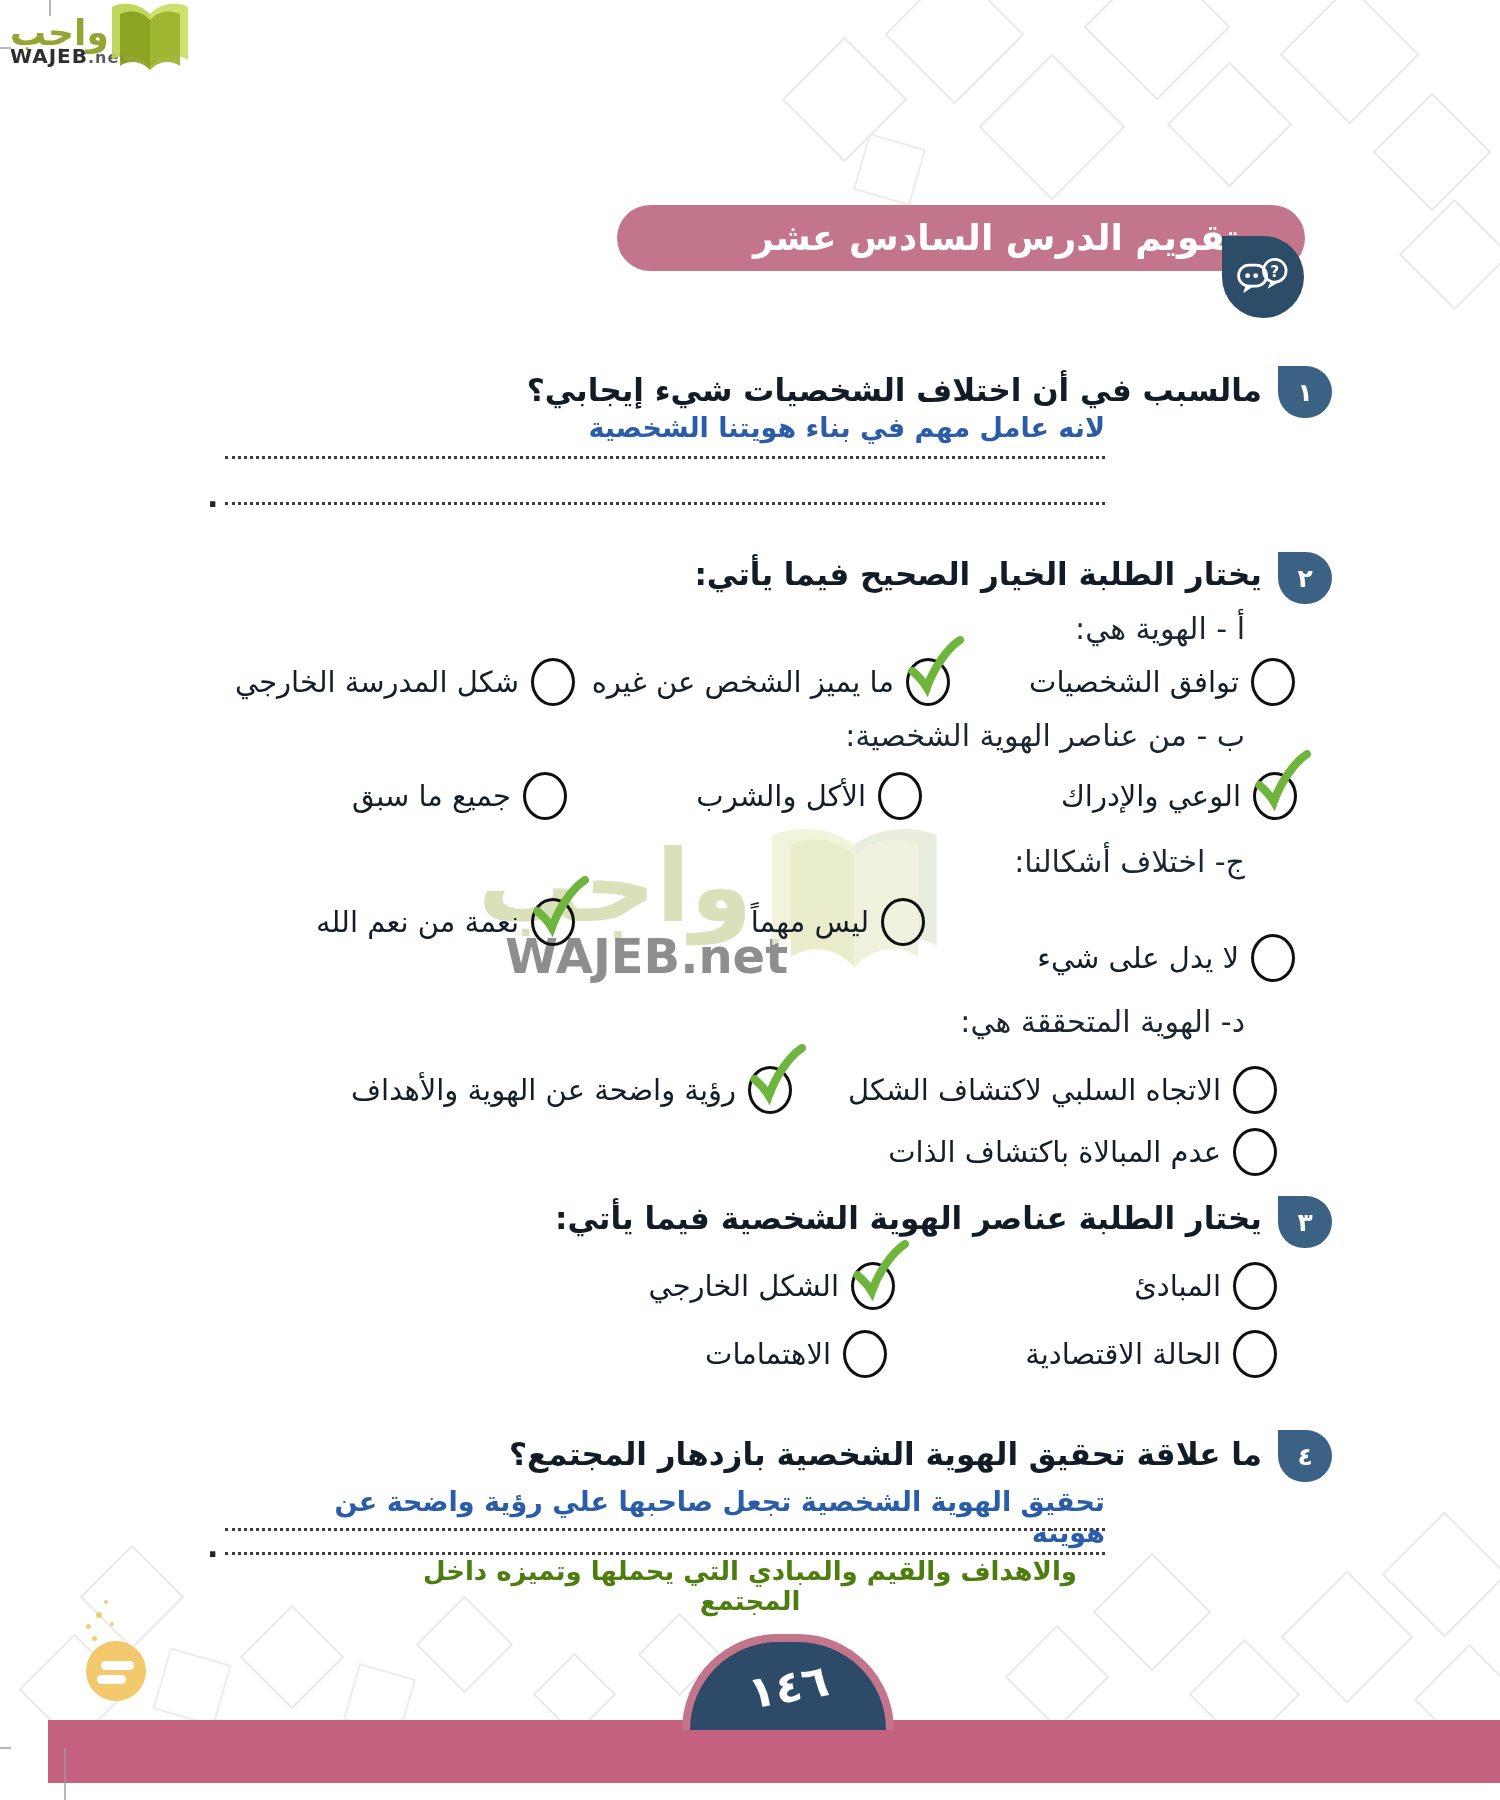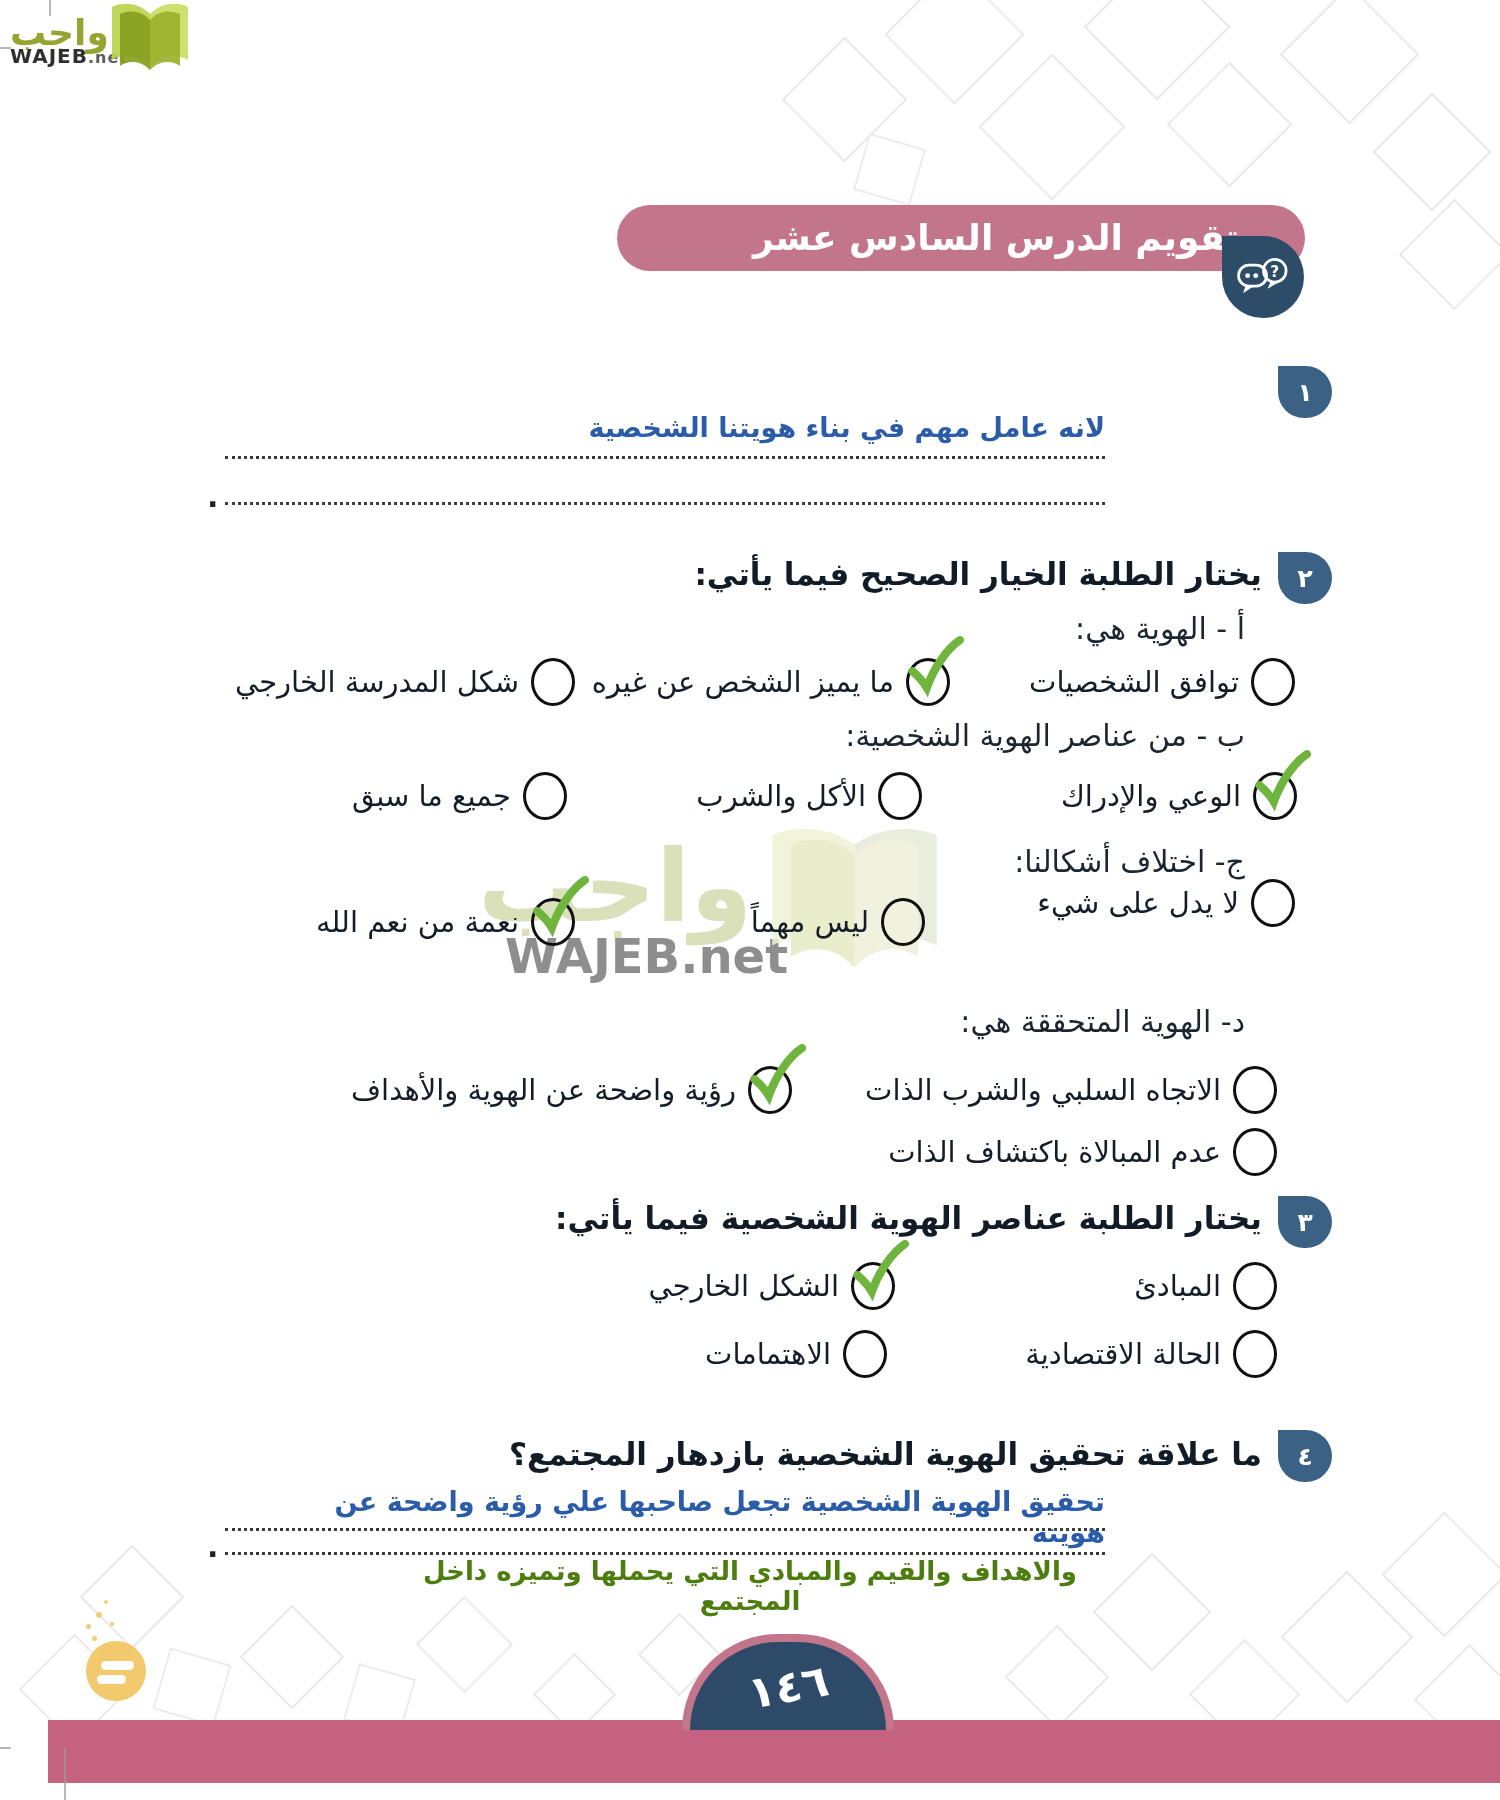--- a/index.html
+++ b/index.html
@@ -116,20 +116,21 @@
       <circle cx="24" cy="30.5" r="2.7" fill="#fff"></circle>
       <circle cx="45" cy="25" r="12.5" fill="none" stroke="#fff" stroke-width="3"></circle>
       <path d="M41 36 L37 45 L49 38 Z" fill="#fff"></path>
       <text x="45" y="31.5" font-size="17" font-weight="bold" fill="#fff" text-anchor="middle" font-family="DejaVu Sans, sans-serif">?</text>
     </svg>
   </div>
 
   <div class="qbadge" style="left:1278px;top:366px;">
       <span>١</span>
     </div>
+  <div class="qtitle" style="top:372px;">مالسبب في أن اختلاف الشخصيات شيء إيجابي؟</div>
   <div class="ans" style="top:412px;height:44px;padding-left:0;">
     <span class="blue" style="padding-left:85px;">لانه عامل مهم في بناء هويتنا الشخصية</span>
   </div>
   <div class="ans" style="top:472px;height:30px;">
     <span class="enddot">.</span>
   </div>
 
   <div class="qbadge" style="left:1278px;top:552px;">
       <span>٢</span>
     </div>
@@ -165,41 +166,41 @@
   <div class="opt" style="top:772px;right:578px;">
     <span class="circ"></span>
     <span>الأكل والشرب</span>
   </div>
   <div class="opt" style="top:772px;right:933px;">
     <span class="circ"></span>
     <span>جميع ما سبق</span>
   </div>
 
   <div class="sub" style="top:844px;">ج- اختلاف أشكالنا:</div>
-  <div class="opt" style="top:879px;right:205px;margin-left:35px;">
+  <div class="opt" style="top:934px;right:205px;margin-left:35px;">
     <span class="circ"></span>
     <span>لا يدل على شيء</span>
   </div>
   <div class="opt" style="top:898px;right:575px;">
     <span class="circ"></span>
     <span>ليس مهماً</span>
   </div>
   <div class="opt" style="top:898px;right:925px;">
     <span class="circ">
       <svg class="chk" viewBox="0 0 60 60">
           <path d="M10 35 C16 40 21 46 24 51 C31 31 44 13 56 5" stroke="#6fb43d" stroke-width="8" fill="none" stroke-linecap="round"></path>
         </svg>
     </span>
     <span>نعمة من نعم الله</span>
   </div>
 
   <div class="sub" style="top:1004px;">د- الهوية المتحققة هي:</div>
   <div class="opt" style="top:1066px;right:223px;">
     <span class="circ"></span>
-    <span>الاتجاه السلبي والشرب الذات</span>
+    <span>الاتجاه السلبي لاكتشاف الشكل</span>
   </div>
   <div class="opt" style="top:1066px;right:708px;">
     <span class="circ">
       <svg class="chk" viewBox="0 0 60 60">
           <path d="M10 35 C16 40 21 46 24 51 C31 31 44 13 56 5" stroke="#6fb43d" stroke-width="8" fill="none" stroke-linecap="round"></path>
         </svg>
     </span>
     <span>رؤية واضحة عن الهوية والأهداف</span>
   </div>
   <div class="opt" style="top:1128px;right:223px;">

